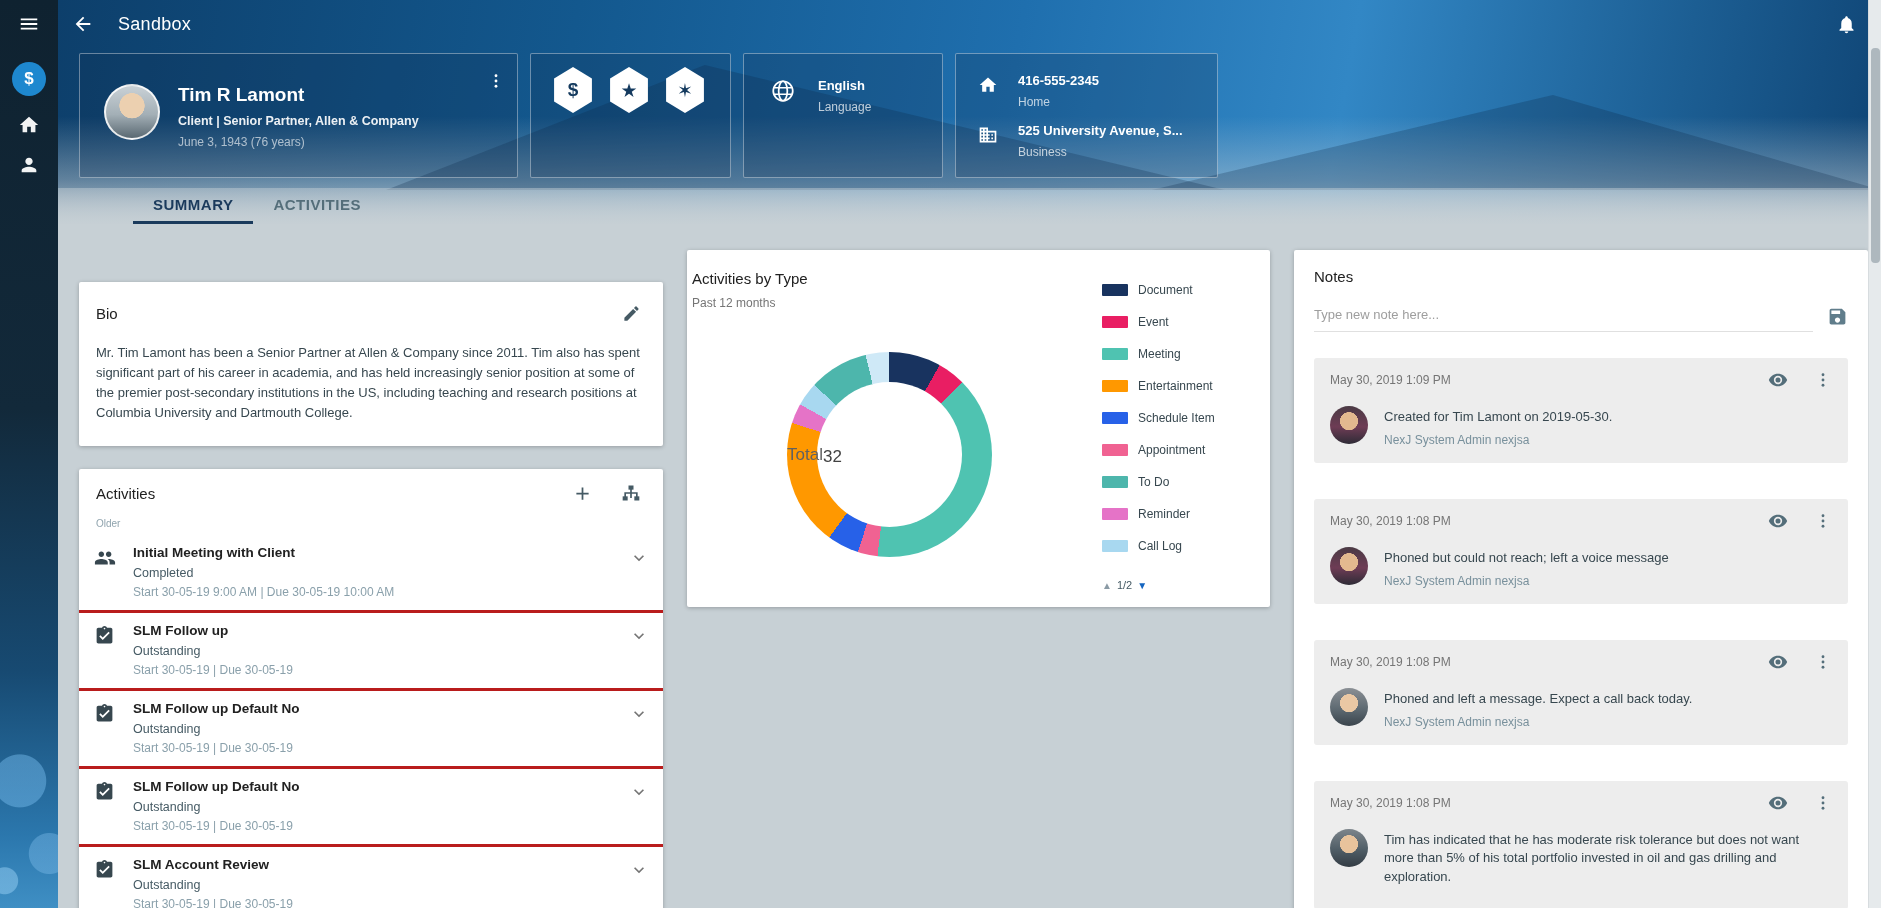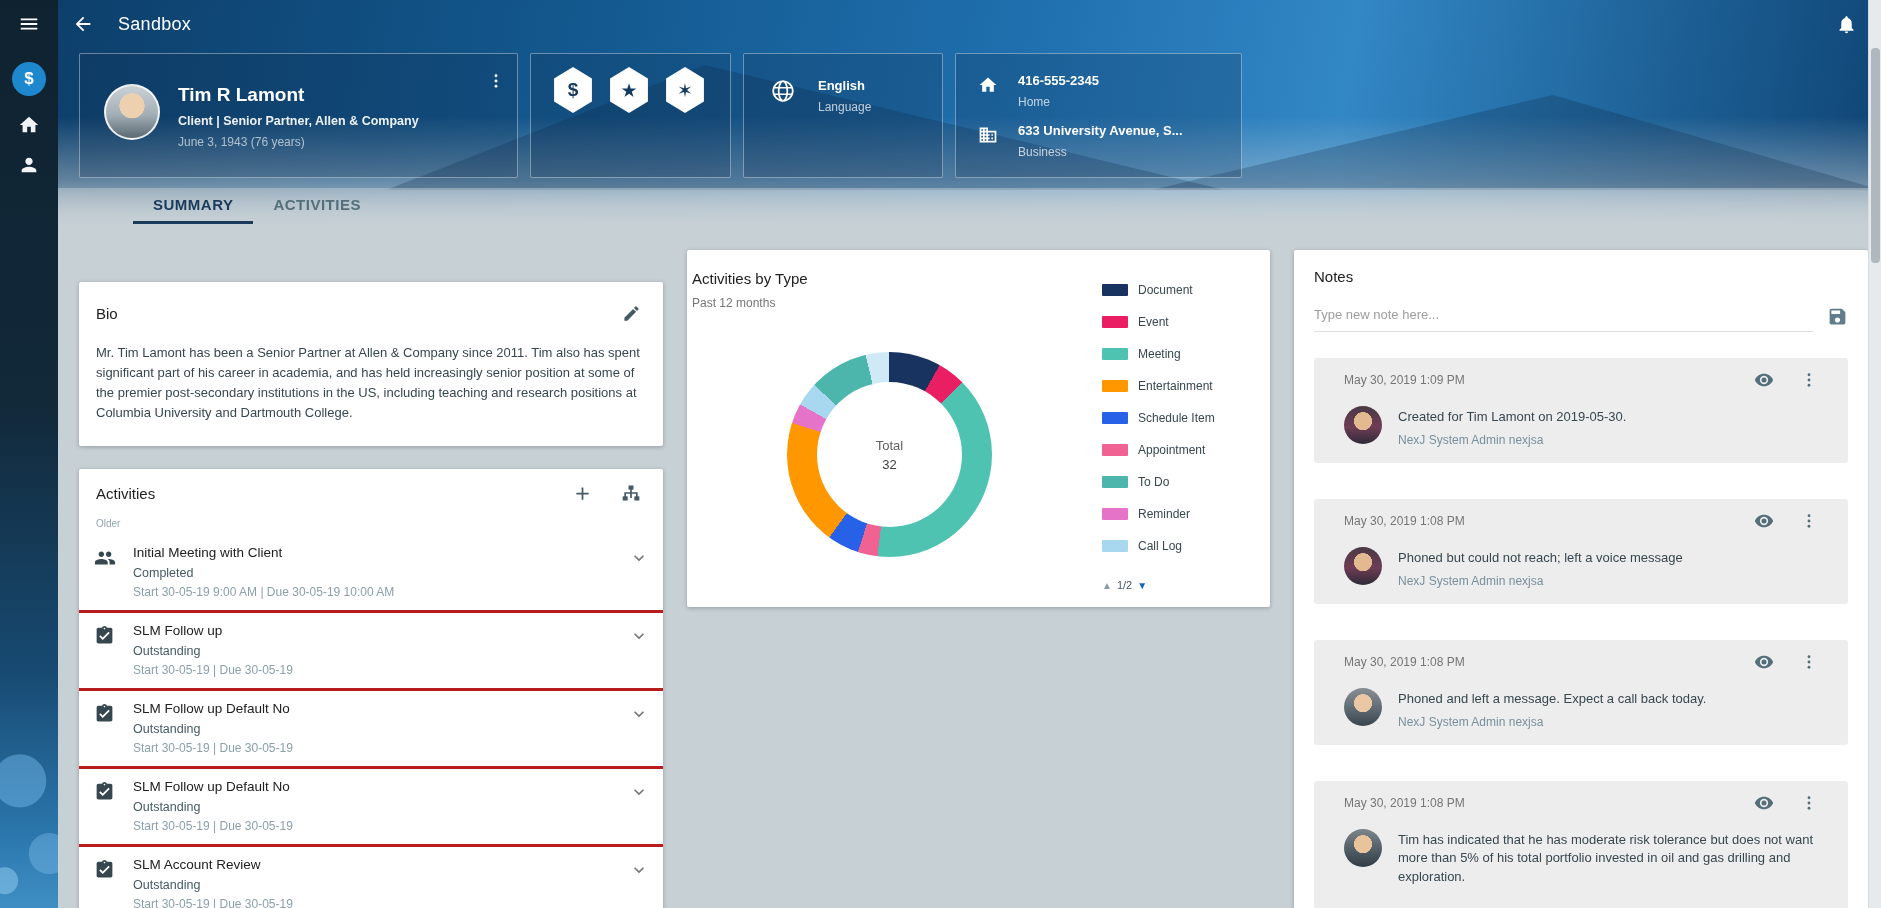--- a/index.html
+++ b/index.html
@@ -52,21 +52,21 @@
 
   .badges-card { width:201px; display:flex; gap:12px; padding:13px 0 0 20px; }
   .hex { width:44px; height:46px; background:#fff; color:#143a5e; font-size:19px; font-weight:bold;
     display:flex; align-items:center; justify-content:center; cursor:pointer;
     clip-path:polygon(50% 0%,93% 25%,93% 75%,50% 100%,7% 75%,7% 25%); }
 
   .lang-card { width:200px; display:flex; padding:24px 0 0 26px; }
   .lang-texts { margin-left:22px; }
   .hc-value { font-size:13px; font-weight:bold; }
   .hc-label { font-size:12px; color:rgba(255,255,255,.72); margin-top:7px; }
-  .contact-card { width:287px; padding-top:13px; }
+  .contact-card { width:263px; padding-top:13px; }
   .c-row { display:flex; padding:6px 12px 8px 22px; }
   .c-texts { margin-left:20px; }
   .c-icon { color:#fff; margin-top:2px; }
 
   .tabs { position:relative; z-index:2; height:36px; margin-top:10px; display:flex; padding-left:75px;
     background:linear-gradient(180deg, rgba(200,210,216,.45), rgba(199,208,213,.9)); }
   .tab { display:flex; align-items:center; padding:0 20px; font-size:15px; font-weight:bold; letter-spacing:.5px;
     color:#546e7a; cursor:pointer; border-bottom:3px solid transparent; }
   .tab.active { color:#1a3a5c; border-bottom-color:#1a3a5c; }
 
@@ -80,54 +80,54 @@
   .bio-head .icon-btn { color:#455a64; }
   .bio-text { margin-top:20px; font-size:13px; line-height:1.55; color:#37474f; }
 
   .act-card { margin-top:23px; }
   .act-head { display:flex; align-items:center; padding:14px 22px 6px 17px; }
   .act-head .icon-btn { color:#455a64; margin-left:28px; }
   .act-group { padding:8px 16px 6px 17px; font-size:10px; color:#90a4ae; }
   .act-row { display:flex; padding:10px 14px 11px 15px; cursor:pointer; }
   .act-row + .act-row { border-top:3px solid #b91c1c; }
   .act-icon { width:26px; flex:0 0 26px; margin-right:13px; margin-top:2px; color:#37474f; }
-  .act-title { font-size:13.5px; font-weight:400; color:#212121; }
+  .act-title { font-size:13.5px; font-weight:700; color:#212121; }
   .act-status { font-size:12.5px; color:#455a64; margin-top:6px; }
   .act-dates { font-size:12px; color:#8aa0ab; margin-top:5px; }
   .chev { margin-left:auto; color:#757575; align-self:flex-start; margin-top:3px; }
   .act-footer { display:flex; justify-content:space-between; padding:15px 24px 15px 17px; }
   .link { font-size:13px; font-weight:bold; letter-spacing:.4px; color:var(--accent,#2196f3); cursor:pointer; }
 
   
   .chart-card { position:relative; height:357px; padding:20px 18px 0 5px; }
   .chart-sub { font-size:12px; color:#757575; margin-top:9px; }
   .donut-zone { width:calc(100% - 165px); }
   .donut { width:205px; height:205px; border-radius:50%; position:relative; margin:42px auto 0; }
   .donut::after { content:''; position:absolute; inset:30px; background:#fff; border-radius:50%; }
-  .donut-center { position:absolute; inset:0; z-index:1; display:flex; flex-direction:column; align-items:center; justify-content:center;
-    font-size:13px; color:#616161; }
+  .donut-center { position:absolute; inset:0; z-index:1; display:flex; flex-direction:row; align-items:center; justify-content:flex-start;
+    font-size:17px; color:#616161; }
   .donut-total { margin-top:4px; color:#424242; }
   .legend-wrap { position:absolute; top:29px; right:16px; width:152px; }
   .legend { height:292px; overflow:hidden; }
   .lg-row { display:flex; align-items:center; height:22px; margin-bottom:10px; }
   .lg-swatch { width:26px; height:12px; border-radius:1px; margin-right:10px; flex:0 0 26px; }
   .lg-label { font-size:12px; color:#37474f; white-space:nowrap; }
   .pager { margin-top:8px; display:flex; align-items:center; gap:5px; font-size:11px; color:#455a64; }
   .pg-up { color:#8a9aa5; font-size:10px; cursor:pointer; }
   .pg-down { color:#1565c0; font-size:10px; cursor:pointer; }
 
   
   .notes-card { height:700px; padding:18px 20px 0 20px; }
   .note-input-row { display:flex; align-items:center; gap:14px; margin-top:16px; }
   .note-input { flex:1; border:none; outline:none; background:transparent; border-bottom:1px solid #e0e0e0;
     font-size:13px; color:#424242; padding:6px 0 9px; font-family:inherit; }
   .note-input::placeholder { color:#9e9e9e; }
   .save-btn { color:#607d8b; }
   .notes-list { margin-top:26px; }
-  .note-card { background:#ededed; border-radius:3px; padding:12px 30px 16px; margin-bottom:36px; }
+  .note-card { background:#ededed; border-radius:3px; padding:12px 16px 16px; margin-bottom:36px; }
   .note-head { display:flex; align-items:center; }
   .note-date { font-size:12px; color:#757575; }
   .note-head .icon-btn { color:#546e7a; margin-left:26px; }
   .note-body { display:flex; margin-top:16px; }
   .note-avatar { width:38px; height:38px; flex:0 0 38px; border-radius:50%; margin-right:16px;
     background: radial-gradient(circle at 50% 40%, #e3b98f 0 30%, transparent 31%),
                 linear-gradient(180deg,#4a3a44 0%,#6e3c55 55%,#2e2b36 100%); }
   .note-card:nth-of-type(3) .note-avatar {
     background: radial-gradient(circle at 50% 40%, #eac8a4 0 30%, transparent 31%),
                 linear-gradient(180deg,#8a8f94 0%,#5e6a72 55%,#3a444c 100%); }
@@ -240,21 +240,21 @@
               <div class="hc-label">Home</div>
             </div>
           </div>
           <div class="c-row">
             <span class="c-icon">
               <svg width="20" height="20" viewBox="0 0 24 24" fill="currentColor">
                   <path d="M12 7V3H2v18h20V7H12zM6 19H4v-2h2v2zm0-4H4v-2h2v2zm0-4H4V9h2v2zm0-4H4V5h2v2zm4 12H8v-2h2v2zm0-4H8v-2h2v2zm0-4H8V9h2v2zm0-4H8V5h2v2zm10 12h-8v-2h2v-2h-2v-2h2v-2h-2V9h8v10zm-2-8h-2v2h2v-2zm0 4h-2v2h2v-2z"></path>
                 </svg>
             </span>
             <div class="c-texts">
-              <div class="hc-value">633 University Avenue, S...</div>
+              <div class="hc-value">525 University Avenue, S...</div>
               <div class="hc-label">Business</div>
             </div>
           </div>
         </div>
       </div>
 
       <div class="tabs">
           <div class="tab active">SUMMARY</div>
           <div class="tab">ACTIVITIES</div>
         </div>

